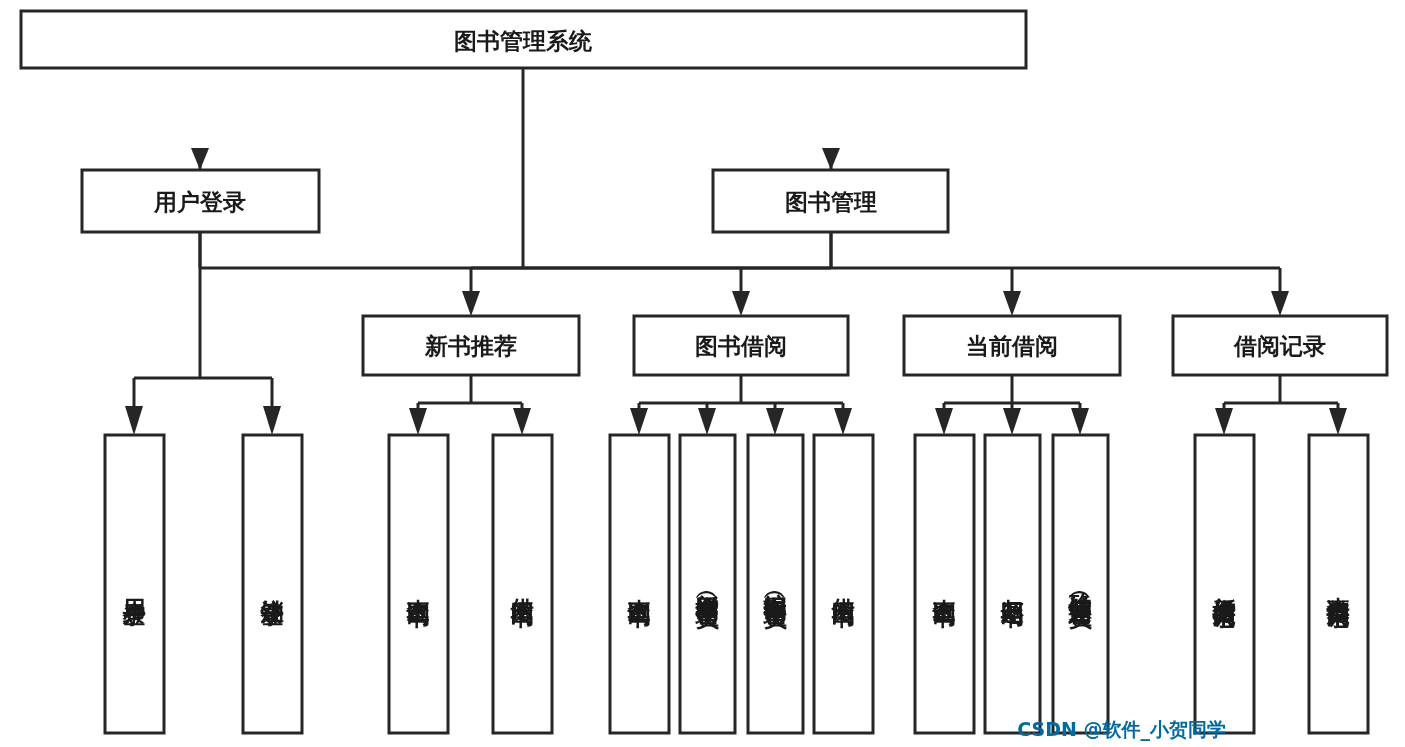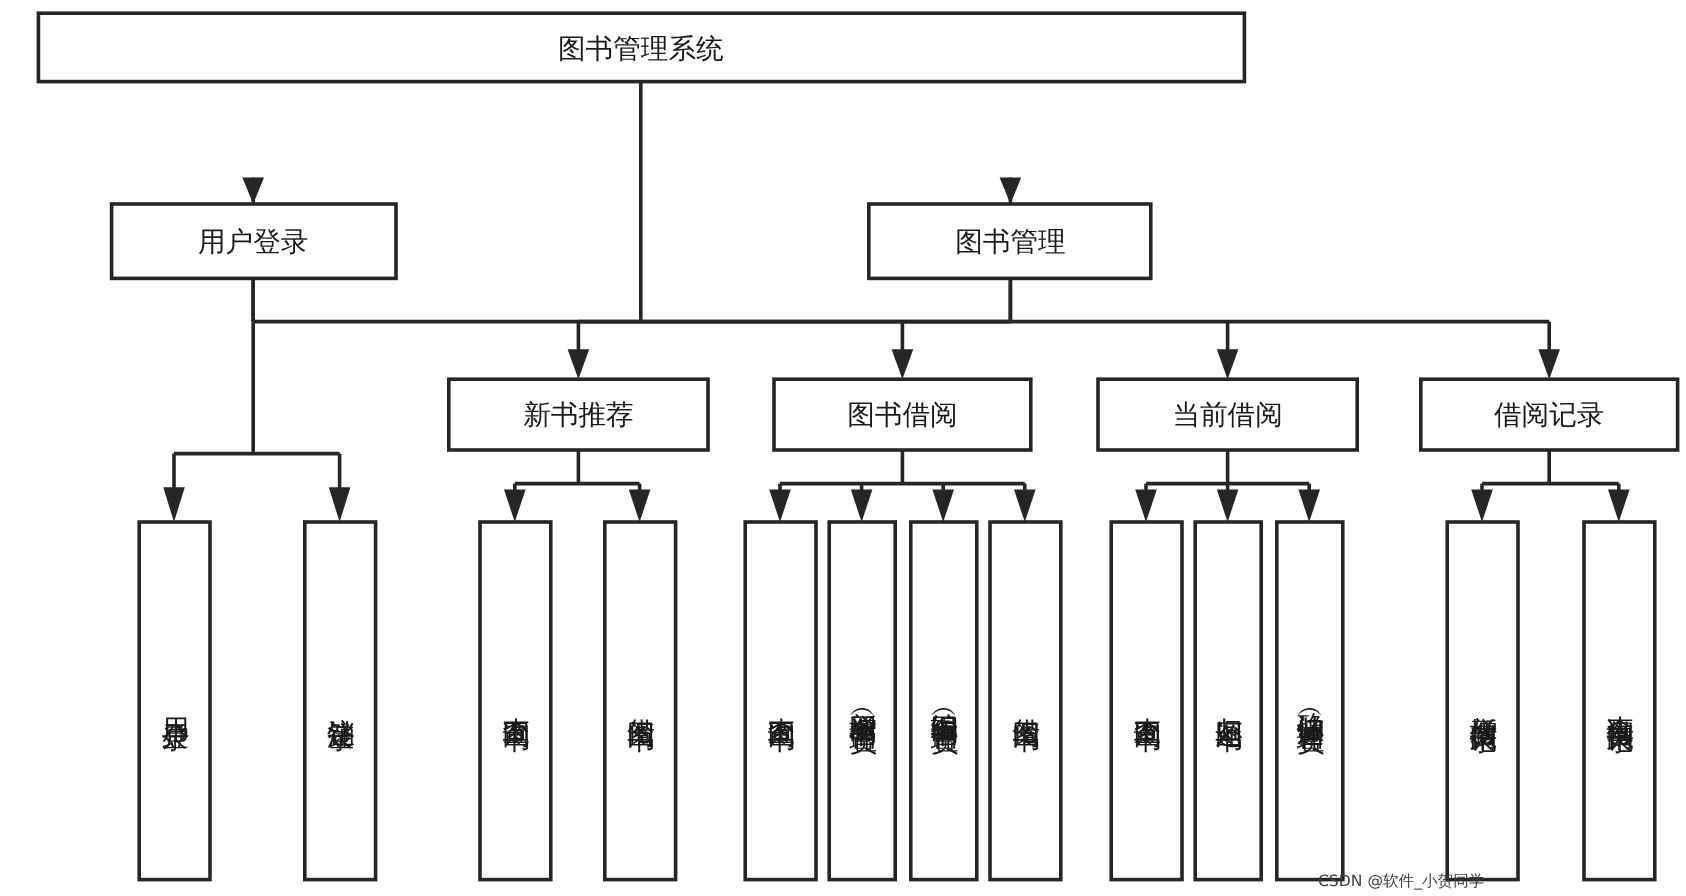--- a/index.html
+++ b/index.html
@@ -9,23 +9,24 @@
   }
   body {
     width: 1405px;
     height: 747px;
     font-family: "DejaVu Sans", "Liberation Sans", sans-serif;
     overflow: hidden;
     position: relative;
   }
   #diagram-root {
     position: absolute;
-    left: 12px; top: 0;
+    left: 1px; top: 0;
     width: 1235px;
     height: 747px;
+    font-weight: bold;
   }
   svg.flow {
     display: block;
     width: 1405px;
     height: 747px;
   }
   .node-rect {
     fill: #ffffff;
     stroke: #262626;
     stroke-width: 3;
@@ -68,22 +69,22 @@
     color: #1a1a1a;
     letter-spacing: 2px;
     white-space: nowrap;
     text-align: center;
   }
   .watermark {
     position: absolute;
     right: 10px;
     bottom: 4px;
     font-family: "DejaVu Sans", "Liberation Sans", sans-serif;
-    font-size: 13px;
-    color: #404040;
+    font-size: 19px;
+    color: #0369a1;
     white-space: nowrap;
     pointer-events: none;
     margin-top: 28px;
   }
 </style>
 </head>
 <body>
 
 <div id="diagram-root">
 

